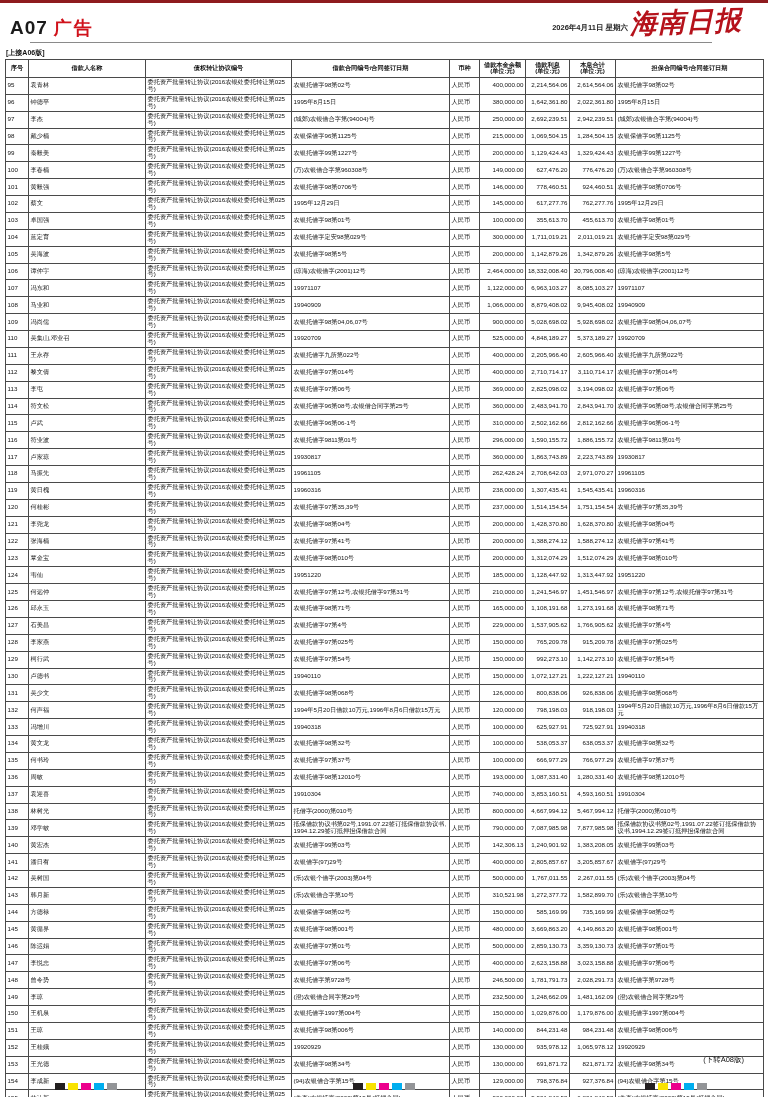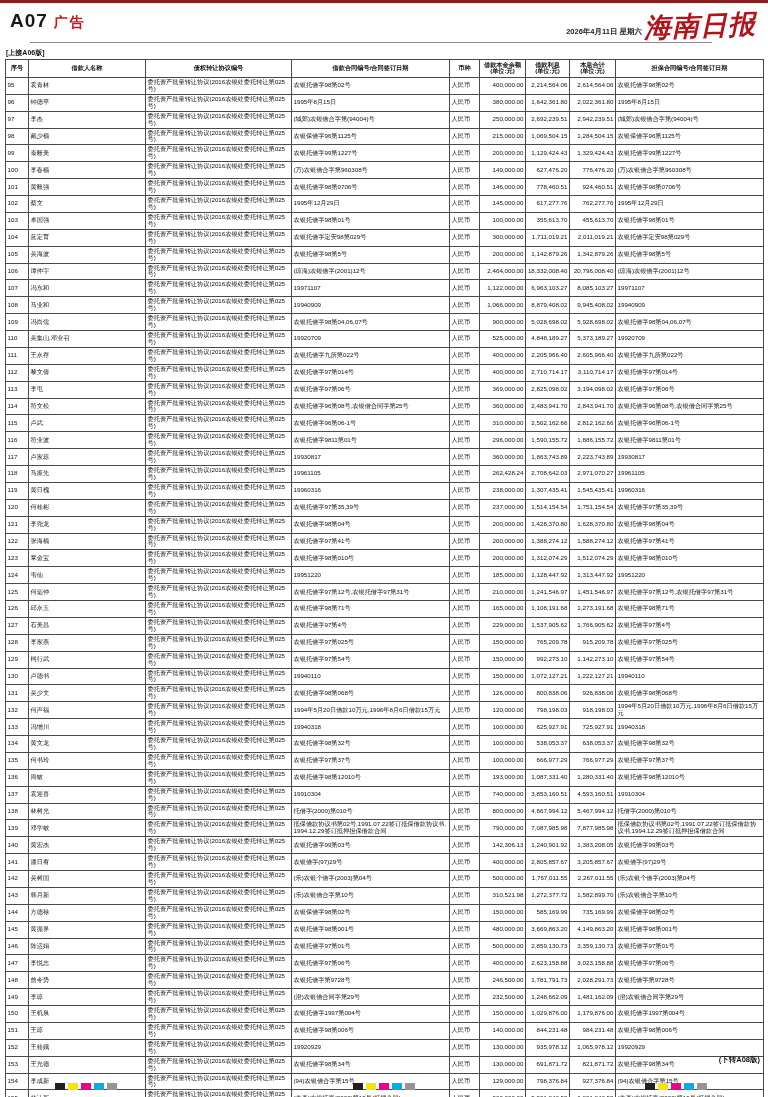--- a/index.html
+++ b/index.html
@@ -4,26 +4,26 @@
 <style>
   * { margin:0; padding:0; box-sizing:border-box; }
   html,body { background:#e8e8e8; }
   body { font-family:"Liberation Sans", sans-serif; }
   .page {
     position:relative; width:768px; height:1097px; background:#ffffff;
     overflow:hidden; margin:0 auto; color:#111;
   }
   .top-rule { position:absolute; top:0; left:0; width:768px; height:3px; background:#8e1b1e; }
   .masthead-row {
-    position:absolute; top:6px; left:10px; right:12px; height:34px;
-    display:flex; justify-content:space-between; align-items:flex-start;
+    position:absolute; top:6px; left:10px; right:26px; height:34px;
+    display:flex; justify-content:space-between; align-items:flex-end;
   }
   .page-id { display:flex; align-items:baseline; gap:6px; padding-top:4px; }
   .page-no { font-size:19px; font-weight:bold; color:#1a1a1a; letter-spacing:1px; }
-  .section { font-size:14px; font-weight:bold; color:#d0121b; letter-spacing:2px; }
+  .section { font-size:18px; font-weight:bold; color:#d0121b; letter-spacing:2px; }
   .mast-right { display:flex; align-items:center; gap:2px; padding-top:2px; }
   .date { font-size:7.5px; font-weight:bold; color:#222; position:relative; top:6px; }
   .brand {
     font-family:"DejaVu Serif", serif; font-style:italic; font-weight:bold;
     font-size:27px; color:#b5121b; transform:rotate(-2deg); letter-spacing:1px;
   }
   .header-rule { position:absolute; top:42px; left:30px; width:682px; height:1px; background:#8a8a8a; }
   .cont-from { position:absolute; top:48px; left:6px; font-size:7px; font-weight:bold; color:#111; }
   table.debt {
     position:absolute; top:59px; left:5px; width:758px;
@@ -32,21 +32,21 @@
   table.debt th, table.debt td {
     border:1px solid #4a4a4a; font-size:6.2px; line-height:1.12;
     padding:1px 1.5px; vertical-align:middle; overflow:hidden;
     word-break:break-all;
   }
   table.debt th { font-weight:bold; text-align:center; white-space:pre-line; padding:1.5px 1px; }
   td.c0 { text-align:left; }
   td.c5, td.c6, td.c7 { text-align:right; padding-right:3px; white-space:nowrap; }
   col.c0{width:23px} col.c1{width:117px} col.c2{width:146px} col.c3{width:158px}
   col.c4{width:30px} col.c5{width:46px} col.c6{width:44px} col.c7{width:46px} col.c8{width:148px}
-  .cont-to { position:absolute; right:8px; bottom:32px; font-size:7.5px; font-weight:bold; color:#111; }
+  .cont-to { position:absolute; right:24px; bottom:32px; font-size:7.5px; font-weight:normal; color:#111; }
   .regmarks { position:absolute; left:0; bottom:6px; width:768px; height:8px; }
   .reg-group { position:absolute; top:0; display:flex; gap:3px; }
   .reg-group.g0 { left:55px; } .reg-group.g1 { left:353px; } .reg-group.g2 { left:645px; }
   .reg-sq { width:10px; height:7px; }
 </style>
 </head>
 <body>
 
 <div class="page">
   <div class="top-rule"></div>

